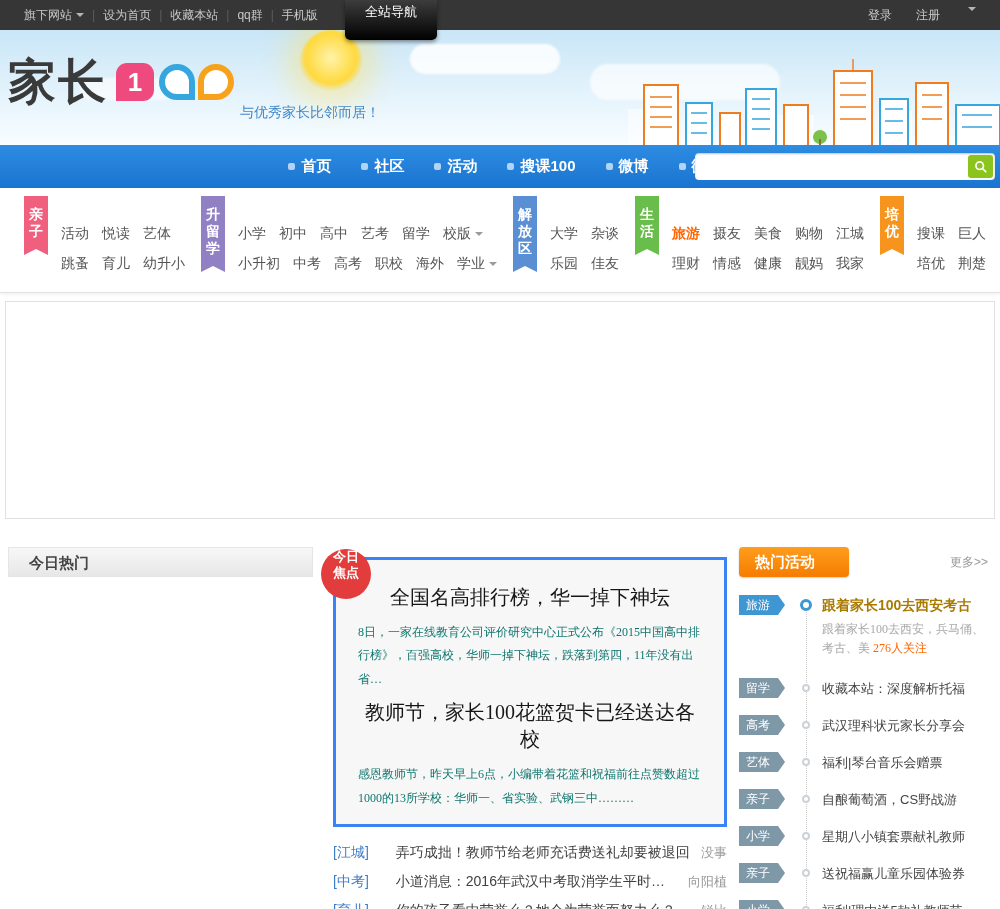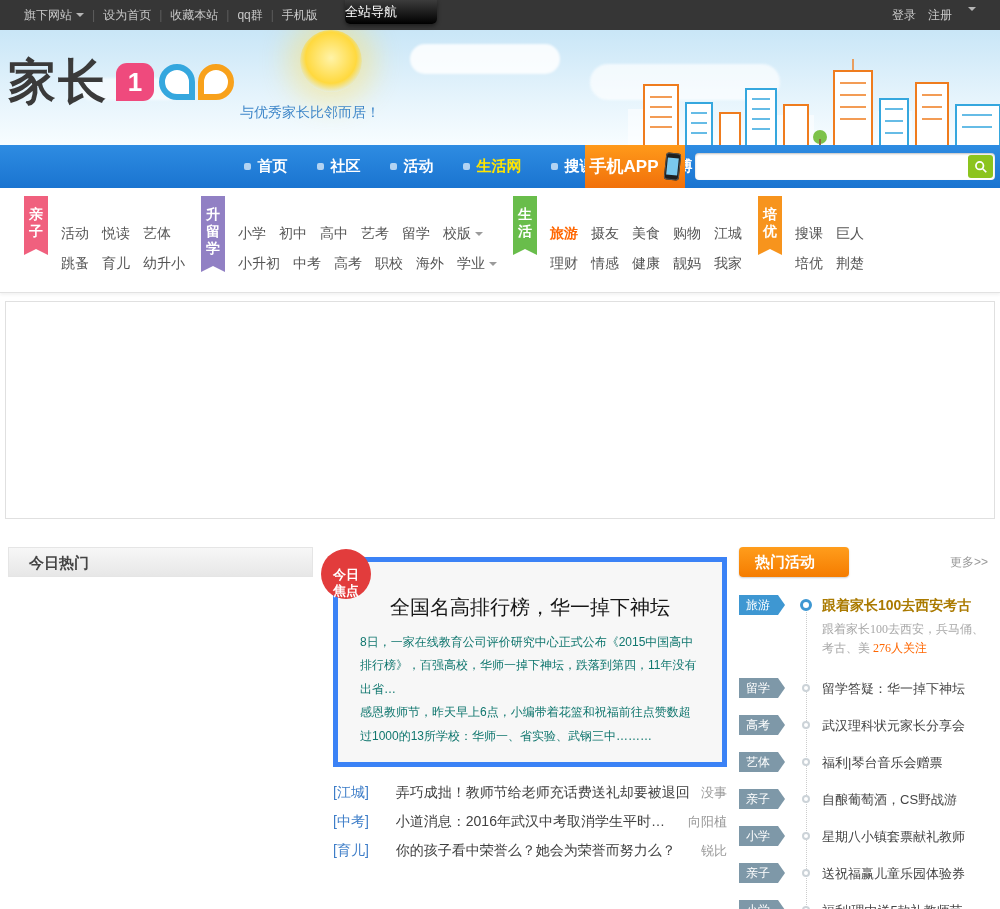--- a/index.html
+++ b/index.html
@@ -12,25 +12,25 @@
   .caret { display:inline-block; width:0; height:0; border:4px solid transparent;
     border-top-color:#b5b5b5; border-bottom-width:0; margin-left:4px; vertical-align:2px; }
   .caret.gray { border-top-color:#9b9b9b; }
 
   
   .topbar { height:30px; background:#363636; color:#c9c9c9; font-size:12px;
     display:flex; align-items:center; padding:0 24px; position:relative; z-index:8; }
   .tb-left { display:flex; align-items:center; }
   .tb-link { cursor:pointer; white-space:nowrap; }
   .tb-sep { color:#5d5d5d; margin:0 8px; }
-  .nav-toggle { position:absolute; left:345px; top:0; width:92px; height:24px;
-    background:linear-gradient(#3c3c3c,#000); color:#fff; font-size:13px; text-align:left;
+  .nav-toggle { position:absolute; left:345px; top:0; width:92px; height:40px;
+    background:linear-gradient(#3c3c3c,#000); color:#fff; font-size:13px; text-align:center;
     line-height:24px; border-radius:0 0 5px 5px; box-shadow:0 2px 4px rgba(0,0,0,.45);
     cursor:pointer; z-index:9; }
-  .tb-right { margin-left:auto; display:flex; align-items:flex-start; gap:12px; }
+  .tb-right { margin-left:auto; display:flex; align-items:flex-start; gap:24px; }
 
   
   .header { position:relative; height:115px; overflow:hidden;
     background:linear-gradient(180deg,#c9e6f7 0%,#e6f4fc 60%,#f8fdff 100%); }
   .sun { position:absolute; left:300px; top:0; width:62px; height:62px; border-radius:50%;
     background:radial-gradient(circle at 50% 45%, #fff3a8 0%, #ffd93e 55%, rgba(255,217,62,0) 78%);
     box-shadow:0 0 28px 12px rgba(255,225,100,.45); }
   .cloud { position:absolute; background:rgba(255,255,255,.85); border-radius:50px; filter:blur(1px); }
   .cloud.c1 { left:410px; top:14px; width:150px; height:30px; }
   .cloud.c2 { left:80px; top:48px; width:100px; height:22px; opacity:.7; }
@@ -86,23 +86,23 @@
 
   
   .content { display:flex; padding:0 8px; margin-top:28px; align-items:flex-start; }
   .left-col { width:305px; flex:none; }
   .today-hot { height:30px; line-height:30px; padding-left:20px; font-size:15px; font-weight:bold;
     color:#444; background:linear-gradient(#f7f7f7,#e7e7e7); border:1px solid #e5e5e5; }
 
   .mid-col { width:406px; flex:none; margin-left:8px; position:relative; }
   .focus-badge { position:absolute; left:0; top:2px; width:50px; height:50px; border-radius:50%;
     background:#e23c3c; color:#fff; font-size:13px; font-weight:bold; z-index:2;
-    display:flex; flex-direction:column; align-items:center; justify-content:flex-end; line-height:16px; }
-  .featured-box { margin:10px 0 0 12px; background:#f7f7f7; border:5px solid #3b82f6;
-    padding:24px 22px 14px; }
+    display:flex; flex-direction:column; align-items:center; justify-content:flex-start; line-height:16px; }
+  .featured-box { margin:10px 0 0 12px; background:#f7f7f7; border:3px solid #3b82f6;
+    padding:16px 22px 14px;font-family:Liberation Serif, serif; }
   .story-title { font-size:20px; color:#161616; text-align:center; margin:8px 0 10px; cursor:pointer; }
   .story-excerpt { font-size:12px; color:#0f766e; line-height:1.95; }
   .news-list { margin:12px 0 0 12px; }
   .news-row { display:flex; align-items:center; height:29px; font-size:14px; cursor:pointer; }
   .news-tag { color:#3d7dc8; margin-right:6px; flex:none; }
   .news-title { color:#404040; flex:1; white-space:nowrap; overflow:hidden; text-overflow:ellipsis;margin-left:21px; }
   .news-author { color:#999; font-size:13px; margin-left:10px; flex:none; }
 
   .right-col { flex:1; margin-left:12px; position:relative; }
   .act-header { display:flex; align-items:center; }
@@ -206,43 +206,33 @@
         <span>首页</span>
       </div>
       <div class="nav-item">
         <span class="nav-dot"></span>
         <span>社区</span>
       </div>
       <div class="nav-item">
         <span class="nav-dot"></span>
         <span>活动</span>
       </div>
-      <div class="nav-item active">
-        <span class="nav-dot"></span>
-        <span>生活网</span>
-      </div>
       <div class="nav-item">
         <span class="nav-dot"></span>
         <span>搜课100</span>
       </div>
       <div class="nav-item">
         <span class="nav-dot"></span>
         <span>微博</span>
       </div>
       <div class="nav-item">
         <span class="nav-dot"></span>
         <span>微信</span>
       </div>
     </div>
-  <div class="app-btn">
-    <span>手机APP</span>
-    <span class="phone-icon">
-        <span class="phone-screen"></span>
-      </span>
-  </div>
   <div class="search-box">
     <input type="text" class="search-input" placeholder="" style="">
     <div class="search-btn">
       <svg width="14" height="14" viewBox="0 0 16 16">
         <circle cx="6.5" cy="6.5" r="4.3" fill="none" stroke="#fff" stroke-width="2"></circle>
         <line x1="10" y1="10" x2="14" y2="14" stroke="#fff" stroke-width="2"></line>
       </svg>
     </div>
   </div>
 </div>
@@ -278,20 +268,33 @@
           <span class="mm-link">小升初</span>
           <span class="mm-link">中考</span>
           <span class="mm-link">高考</span>
           <span class="mm-link">职校</span>
           <span class="mm-link">海外</span>
           <span class="mm-link">学业<i class="caret gray"></i></span>
         </div>
       </div>
     </div>
     <div class="mm-group">
+      <div class="mm-ribbon" style="background: rgb(91, 143, 211);">解放区</div>
+      <div class="mm-rows">
+        <div class="mm-row">
+          <span class="mm-link">大学</span>
+          <span class="mm-link">杂谈</span>
+        </div>
+        <div class="mm-row">
+          <span class="mm-link">乐园</span>
+          <span class="mm-link">佳友</span>
+        </div>
+      </div>
+    </div>
+    <div class="mm-group">
       <div class="mm-ribbon" style="background: rgb(105, 189, 75);">生活</div>
       <div class="mm-rows">
         <div class="mm-row">
           <span class="mm-link hot">旅游</span>
           <span class="mm-link">摄友</span>
           <span class="mm-link">美食</span>
           <span class="mm-link">购物</span>
           <span class="mm-link">江城</span>
         </div>
         <div class="mm-row">
@@ -327,20 +330,21 @@
   </div>
 
   <div class="mid-col">
     <div class="focus-badge">
       <div>今日</div>
       <div>焦点</div>
     </div>
     <div class="featured-box">
       <div class="story-title">全国名高排行榜，华一掉下神坛</div>
       <div class="story-excerpt">8日，一家在线教育公司评价研究中心正式公布《2015中国高中排行榜》，百强高校，华师一掉下神坛，跌落到第四，11年没有出省…</div>
+      <div class="story-title">教师节，家长100花篮贺卡已经送达各校</div>
       <div class="story-excerpt">感恩教师节，昨天早上6点，小编带着花篮和祝福前往点赞数超过1000的13所学校：华师一、省实验、武钢三中………</div>
     </div>
     <div class="news-list">
         <div class="news-row">
           <span class="news-tag">[江城]</span>
           <span class="news-title">弄巧成拙！教师节给老师充话费送礼却要被退回</span>
           <span class="news-author">没事</span>
         </div>
         <div class="news-row">
           <span class="news-tag">[中考]</span>
@@ -367,21 +371,21 @@
           <span class="act-dot"></span>
           <div class="act-body">
             <div class="act-title">跟着家长100去西安考古</div>
             <div class="act-desc">跟着家长100去西安，兵马俑、考古、美 <span class="act-followers">276人关注</span></div>
           </div>
         </div>
         <div class="act-item">
           <span class="act-tag">留学</span>
           <span class="act-dot"></span>
           <div class="act-body">
-            <div class="act-title">留学答疑：华一掉下神坛</div>
+            <div class="act-title">收藏本站：深度解析托福</div>
           </div>
         </div>
         <div class="act-item">
           <span class="act-tag">高考</span>
           <span class="act-dot"></span>
           <div class="act-body">
             <div class="act-title">武汉理科状元家长分享会</div>
           </div>
         </div>
         <div class="act-item">

